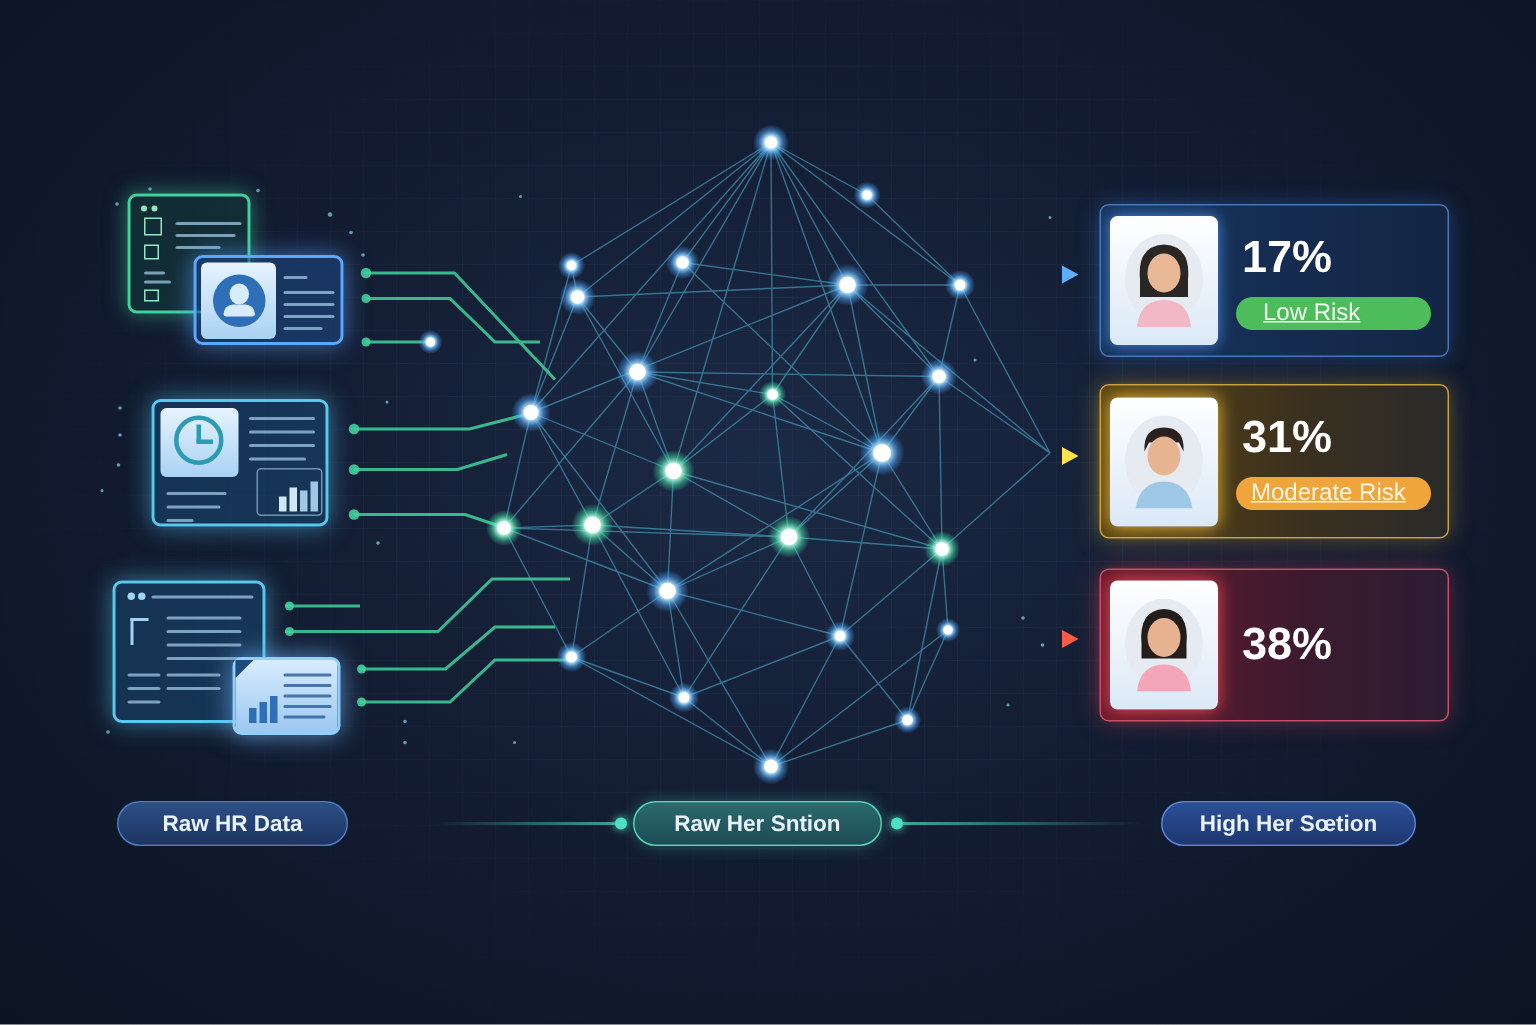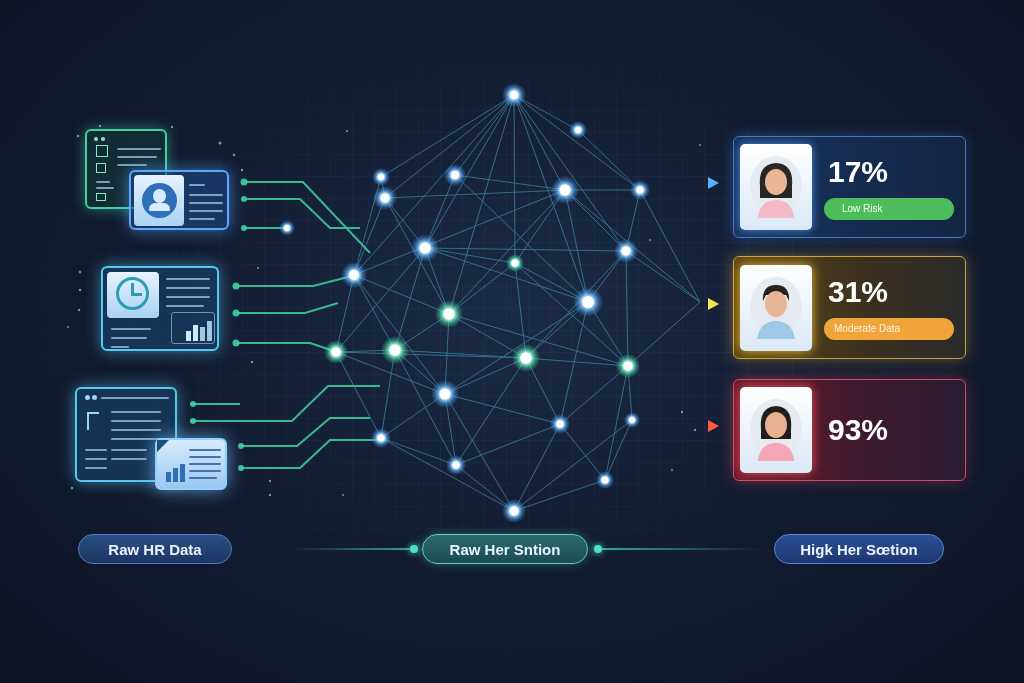--- a/index.html
+++ b/index.html
@@ -43,21 +43,21 @@
     background: linear-gradient(180deg,#ffffff,#dbe9f7);
     display: flex; align-items: center; justify-content: center;
   }
   .card.low .avatar-box { box-shadow: 0 0 10px rgba(90,160,255,0.8); }
   .card.mod .avatar-box { box-shadow: 0 0 12px rgba(255,200,60,0.9); }
   .card.high .avatar-box { box-shadow: 0 0 12px rgba(255,80,90,0.9); }
   .card-info { margin-left: 12px; display: flex; flex-direction: column; }
   .pct { color: #ffffff; font-family: "Liberation Sans", sans-serif; font-weight: bold; font-size: 30px; line-height: 34px; margin-left: 4px; }
   .badge {
     margin-top: 9px; width: 130px; height: 22px; border-radius: 11px;
-    color: #f3fff3; font-family: "Liberation Sans", sans-serif; font-size: 10px; line-height: 22px; padding-left: 18px;
+    color: #f3fff3; font-family: "Liberation Sans", sans-serif; font-size: 16px; line-height: 22px; padding-left: 18px; text-decoration: underline;
   }
   .badge.low { background: #4dbd5c; }
   .badge.mod { background: #f0a53a; color: #fff6e6; padding-left: 10px; }
   .badge.high { background: #e33b47; }
 
   
   .pill {
     position: absolute; top: 534px; height: 30px; border-radius: 15px;
     font-family: "Liberation Sans", sans-serif; font-weight: bold; font-size: 15px;
     color: #e9f2ff; display: flex; align-items: center; justify-content: center;
@@ -396,38 +396,38 @@
   <div class="avatar-box">
     <svg width="56" height="62">
       <ellipse cx="28" cy="30" rx="26" ry="30" fill="#e6ebf2"></ellipse>
       <path d="M15,24 Q14,8 28,8 Q42,8 41,24 L38,18 L18,18 Z" fill="#2b2220"></path>
       <ellipse cx="28" cy="27" rx="11" ry="13" fill="#e7b592"></ellipse>
       <path d="M9,62 Q12,44 28,44 Q44,44 47,62 Z" fill="#9fc8e6"></path>
     </svg>
   </div>
   <div class="card-info">
     <div class="pct">31%</div>
-    <div class="badge mod">Moderate Data</div>
+    <div class="badge mod">Moderate Risk</div>
   </div>
 </div>
 
 <div class="card high">
   <div class="avatar-box">
     <svg width="56" height="62">
       <ellipse cx="28" cy="30" rx="26" ry="30" fill="#e6ebf2"></ellipse>
       <path d="M13,30 Q11,8 28,7 Q45,8 43,30 L43,40 L13,40 Z" fill="#231d1c"></path>
       <ellipse cx="28" cy="26" rx="11" ry="13" fill="#e6b290"></ellipse>
       <path d="M10,62 Q12,44 28,44 Q44,44 46,62 Z" fill="#f3a6b8"></path>
     </svg>
   </div>
   <div class="card-info">
-    <div class="pct">93%</div>
+    <div class="pct">38%</div>
   </div>
 </div>
 
 <div class="conn" style="left:290px;width:126px;background:linear-gradient(90deg,rgba(78,224,192,0),rgba(78,224,192,0.7));"></div>
 <div class="dot" style="left:410px;"></div>
 <div class="dot" style="left:594px;"></div>
 <div class="conn" style="left:602px;width:160px;background:linear-gradient(90deg,rgba(78,224,192,0.7),rgba(78,224,192,0));"></div>
 
 <div class="pill left">Raw HR Data</div>
 <div class="pill mid">Raw Her Sntion</div>
-<div class="pill right">Higk Her Sœtion</div>
+<div class="pill right">High Her Sœtion</div>
 
 </body></html>

